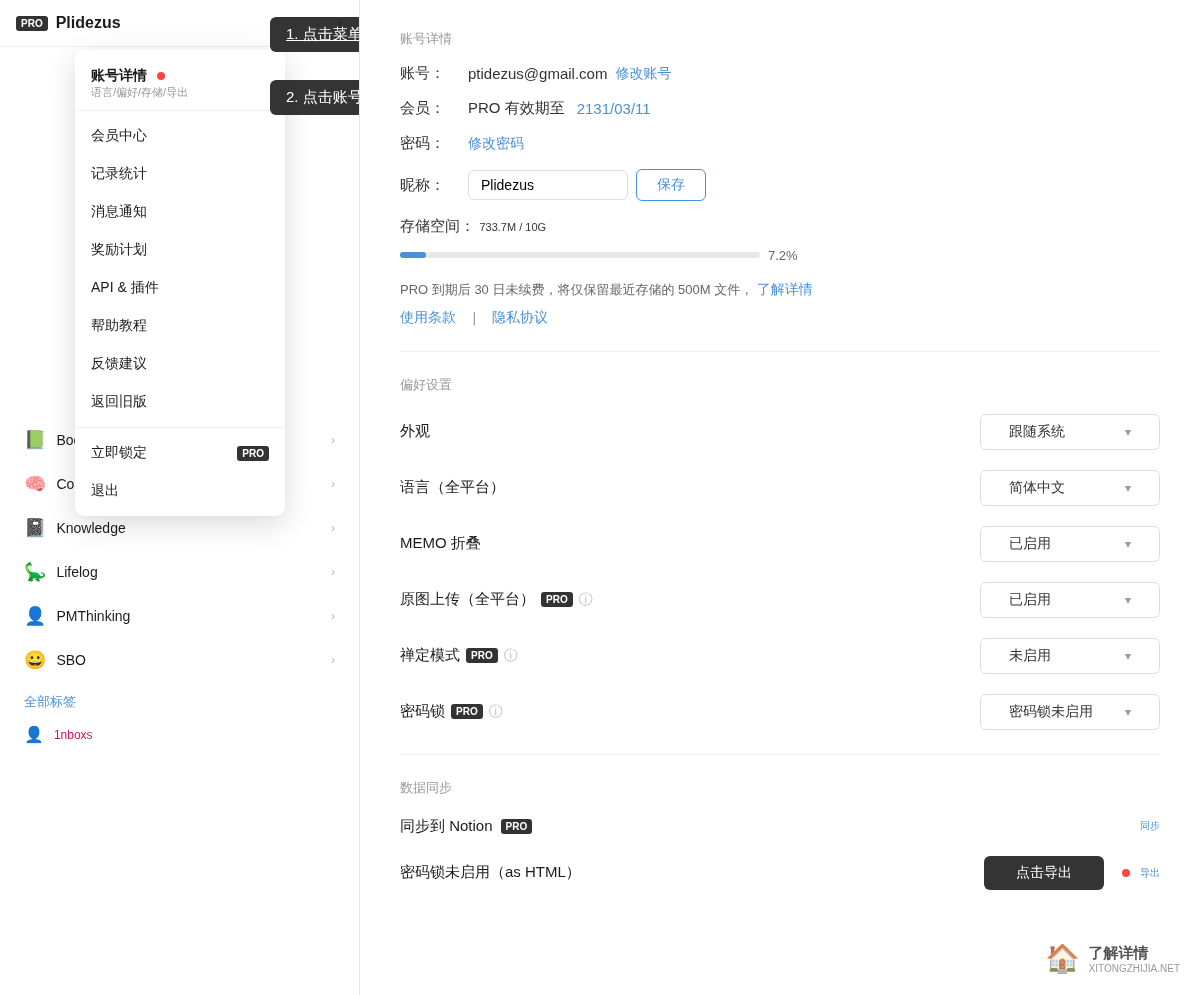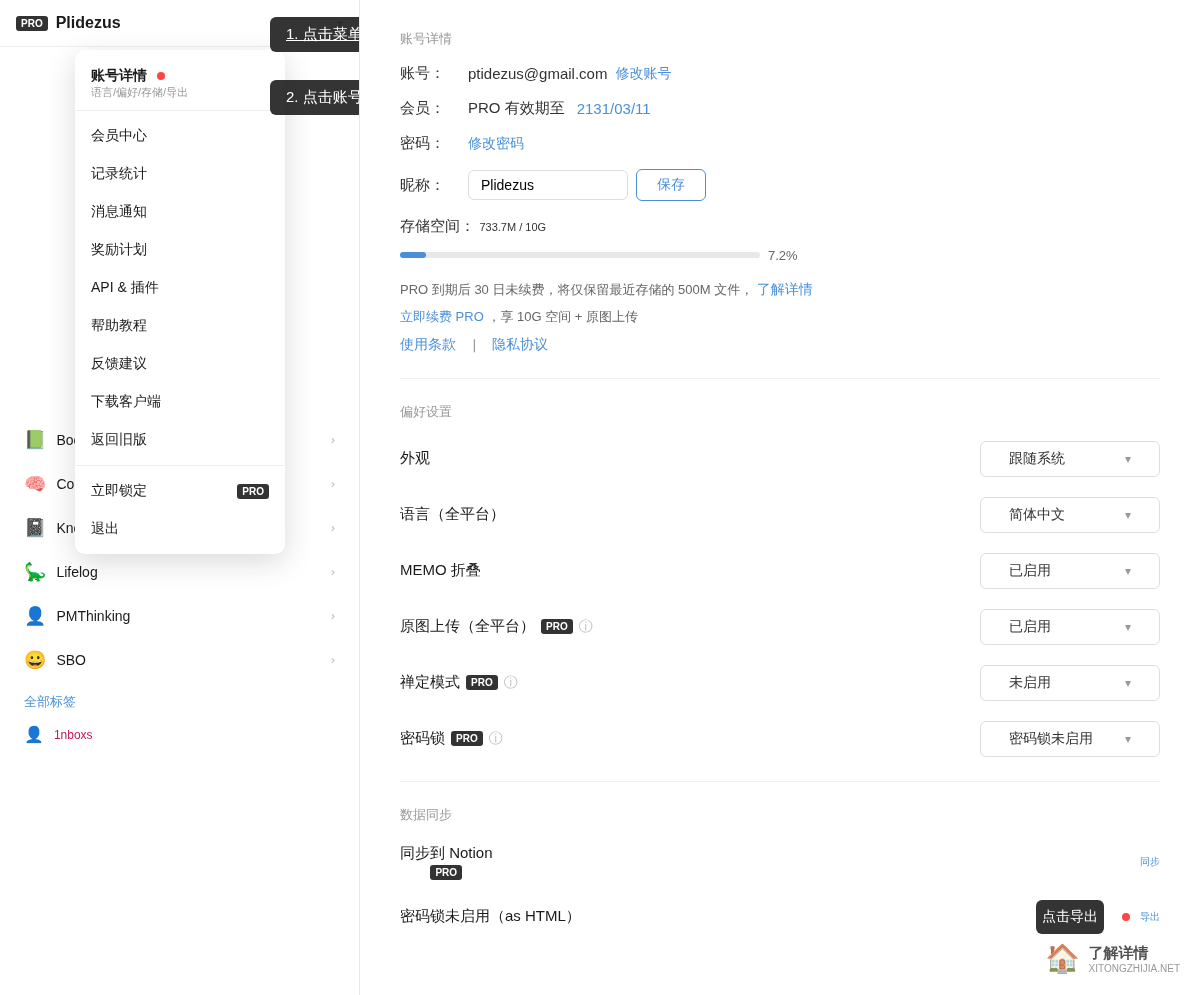--- a/index.html
+++ b/index.html
@@ -330,31 +330,30 @@
       align-items: center;
       justify-content: space-between;
       margin-bottom: 20px;
     }
 
     .sync-label {
       font-size: 15px;
       color: #1a1a1a;
       display: flex;
       align-items: center;
-      gap: 2px;
-      flex-direction: column;
+      gap: 8px;
     }
 
     .sync-action { color: #4a90d9; font-size: 10px; cursor: pointer; }
 
     
     .export-tooltip {
       background: rgba(30,30,30,0.9);
       color: #fff;
-      padding: 8px 6px;
+      padding: 8px 32px;
       border-radius: 6px;
       font-size: 14px;
       font-weight: 500;
       display: inline-block;
     }
 
     .export-dot {
       width: 8px; height: 8px;
       background: #f44;
       border-radius: 50%;
@@ -420,23 +419,20 @@
     <div class="dropdown-item">
         <span>API &amp; 插件</span>
       </div>
     <div class="dropdown-item">
         <span>帮助教程</span>
       </div>
     <div class="dropdown-item">
         <span>反馈建议</span>
       </div>
     <div class="dropdown-item">
-        <span>下载客户端</span>
-      </div>
-    <div class="dropdown-item">
         <span>返回旧版</span>
       </div>
     <div class="dropdown-divider"></div>
     <div class="dropdown-item">
       <span>立即锁定</span>
       <span class="dropdown-item-pro">PRO</span>
     </div>
     <div class="dropdown-item">
         <span>退出</span>
       </div>
@@ -525,24 +521,20 @@
   <div style="display:flex; align-items:center; margin-bottom: 12px;">
     <div class="progress-bar-bg">
       <div class="progress-bar-fill" style="width: 7.2%;"></div>
     </div>
     <span class="progress-pct">7.2%</span>
   </div>
 
   <div class="info-note">
     <span>PRO 到期后 30 日未续费，将仅保留最近存储的 500M 文件，</span>
     <span class="link-blue">了解详情</span>
-  </div>
-  <div class="info-note">
-    <span class="upgrade-link">立即续费 PRO</span>
-    <span>，享 10G 空间 + 原图上传</span>
   </div>
   <div class="terms-row">
     <span class="link-blue">使用条款</span>
     <span class="sep">｜</span>
     <span class="link-blue">隐私协议</span>
   </div>
 
   <div class="divider-line"></div>
 
   <div class="pref-section-label">偏好设置</div>

